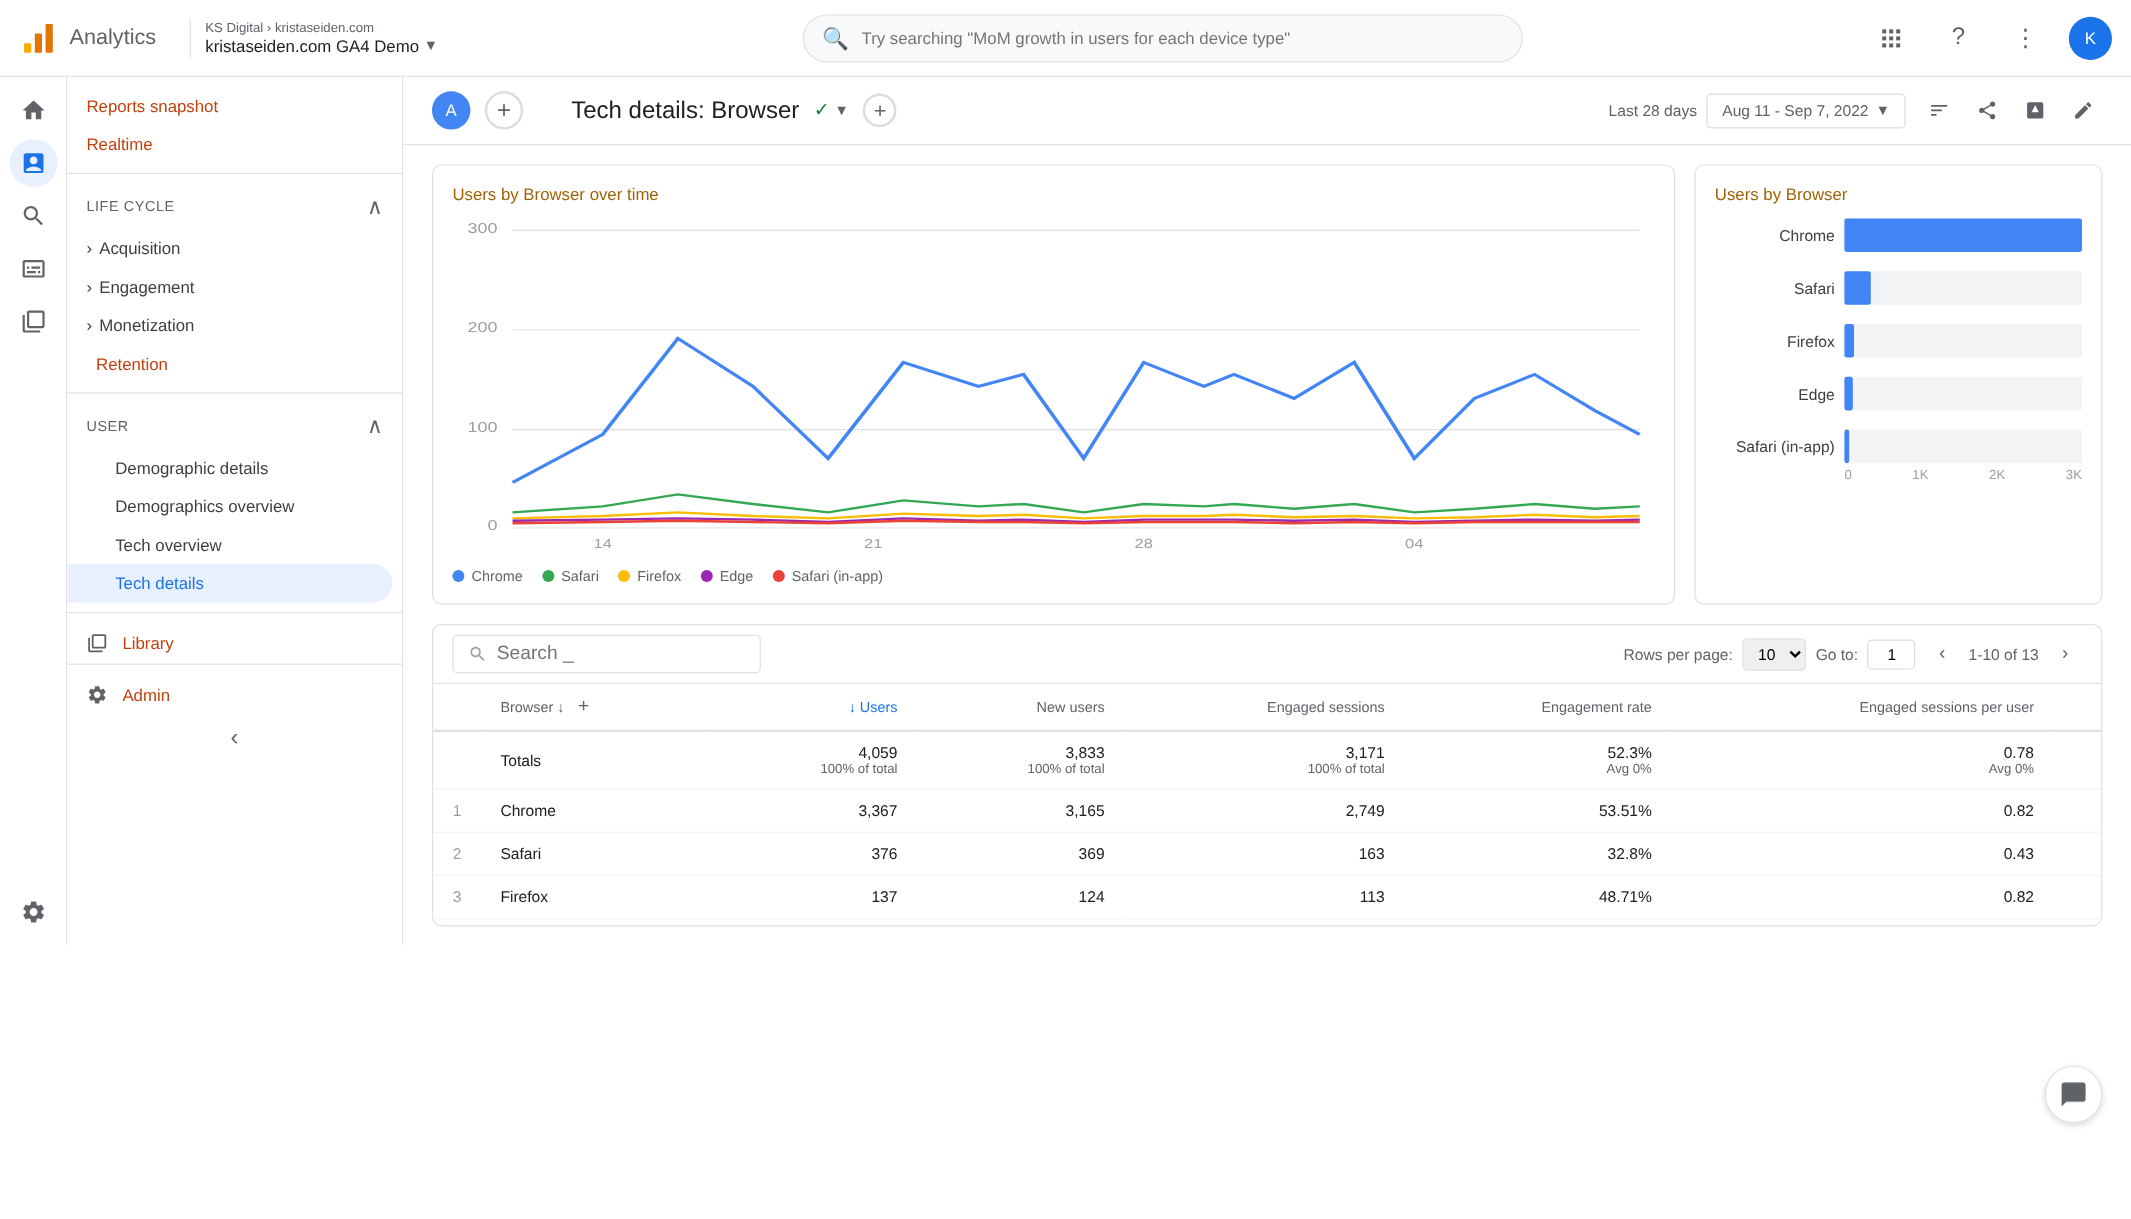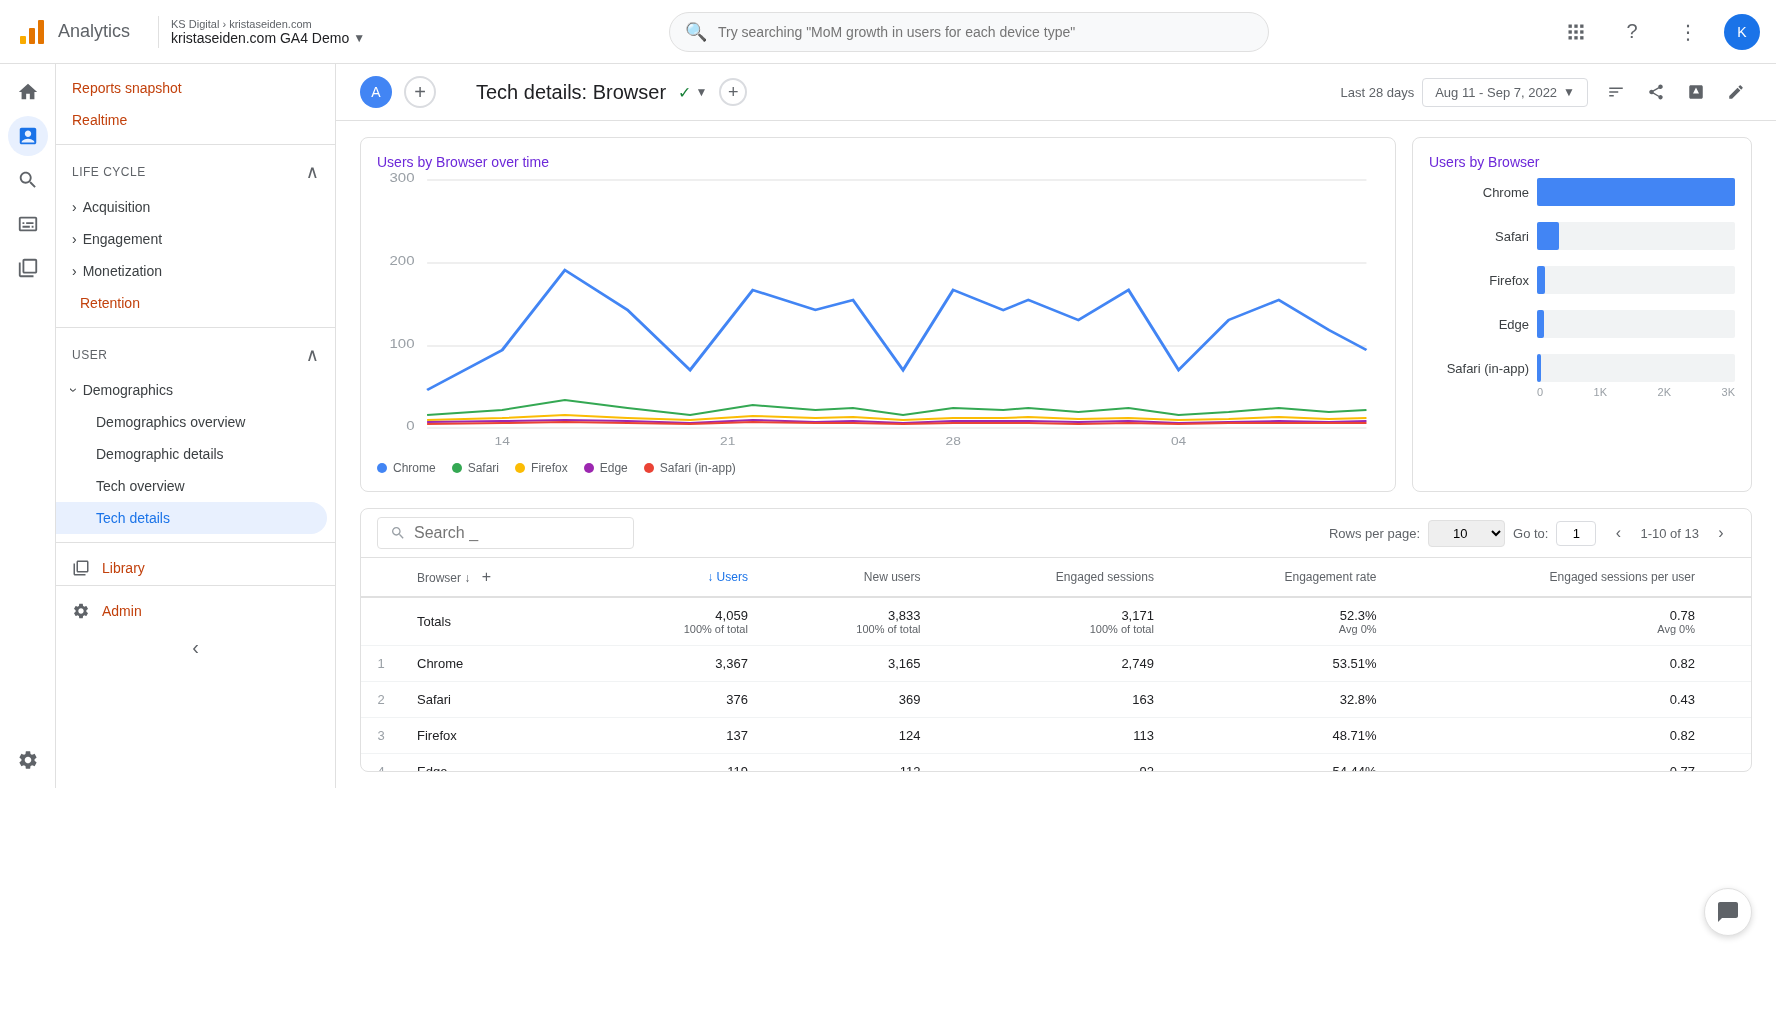--- a/index.html
+++ b/index.html
@@ -53,21 +53,21 @@
     .add-btn { width: 32px; height: 32px; border-radius: 50%; border: 2px solid #dadce0; display: flex; align-items: center; justify-content: center; cursor: pointer; color: #5f6368; font-size: 20px; }
     .status-badge { display: flex; align-items: center; gap: 4px; color: #188038; font-size: 13px; }
     
     
     .content-body { flex: 1; overflow-y: auto; padding: 16px 24px; display: flex; flex-direction: column; gap: 16px; }
     
     
     .charts-row { display: flex; gap: 16px; }
     .line-chart-container { flex: 1; border: 1px solid #e0e0e0; border-radius: 8px; padding: 16px; }
     .bar-chart-container { width: 340px; border: 1px solid #e0e0e0; border-radius: 8px; padding: 16px; }
-    .chart-title { font-size: 14px; color: #6d28d9; }
+    .chart-title { font-size: 14px; color: #a16207; margin-bottom: 12px; }
     
     
     .line-chart-svg { width: 100%; height: 280px; }
     .chart-legend { display: flex; gap: 16px; flex-wrap: wrap; margin-top: 8px; }
     .legend-item { display: flex; align-items: center; gap: 6px; font-size: 12px; color: #5f6368; }
     .legend-dot { width: 10px; height: 10px; border-radius: 50%; }
     
     
     .bar-chart-area { display: flex; flex-direction: column; gap: 16px; margin-top: 8px; }
     .bar-row { display: flex; align-items: center; gap: 8px; }
@@ -75,21 +75,21 @@
     .bar-track { flex: 1; height: 28px; background: #f1f3f4; border-radius: 2px; position: relative; }
     .bar-fill { height: 100%; background: #4285f4; border-radius: 2px; }
     .bar-axis { display: flex; justify-content: space-between; margin-top: 4px; font-size: 11px; color: #9aa0a6; padding-left: 108px; }
     
     
     .table-section { border: 1px solid #e0e0e0; border-radius: 8px; overflow: hidden; }
     .table-toolbar { display: flex; align-items: center; padding: 8px 16px; border-bottom: 1px solid #e0e0e0; gap: 8px; }
     .search-input { display: flex; align-items: center; gap: 8px; border: 1px solid #e0e0e0; border-radius: 4px; padding: 6px 12px; flex: 0 0 250px; }
     .search-input input { border: none; outline: none; font-size: 16px; flex: 1; }
     .rows-per-page { margin-left: auto; display: flex; align-items: center; gap: 8px; font-size: 13px; color: #5f6368; }
-    .rows-select { border: 1px solid #e0e0e0; border-radius: 4px; padding: 4px 20px; font-size: 13px; cursor: pointer; }
+    .rows-select { border: 1px solid #e0e0e0; border-radius: 4px; padding: 4px 8px; font-size: 13px; cursor: pointer; }
     .goto { display: flex; align-items: center; gap: 8px; font-size: 13px; color: #5f6368; }
     .goto-input { width: 40px; border: 1px solid #dadce0; border-radius: 4px; padding: 4px 8px; text-align: center; font-size: 13px; }
     .pagination { display: flex; align-items: center; gap: 8px; font-size: 13px; color: #5f6368; }
     .page-nav { width: 28px; height: 28px; border-radius: 50%; border: none; background: transparent; cursor: pointer; display: flex; align-items: center; justify-content: center; color: #5f6368; font-size: 16px; }
     
     table { width: 100%; border-collapse: collapse; }
     thead tr { border-bottom: 2px solid #e0e0e0; }
     th { padding: 10px 16px; text-align: left; font-size: 12px; font-weight: 500; color: #5f6368; white-space: nowrap; }
     th.numeric { text-align: right; }
     th.sorted { color: #1a73e8; }
@@ -229,29 +229,25 @@
       </div>
       <div class="sidebar-item" style="padding-left:24px;">
         <span>Retention</span>
       </div>
       <div class="divider"></div>
       <div class="section-header">
         <span class="section-label">User</span>
         <span class="collapse-icon">∧</span>
       </div>
 
-      <div class="sidebar-group-header">
-        <span class="chevron" style="transform:rotate(90deg);display:inline-block;">›</span>
-        <span>Demographics</span>
+      <div class="sidebar-sub-item">
+        <span>Demographic details</span>
       </div>
       <div class="sidebar-sub-item">
         <span>Demographics overview</span>
-      </div>
-      <div class="sidebar-sub-item">
-        <span>Demographic details</span>
       </div>
 
       <div class="sidebar-sub-item">
         <span>Tech overview</span>
       </div>
       <div class="sidebar-sub-item active">
         <span>Tech details</span>
       </div>
       <div class="divider"></div>
       <div class="sidebar-item">

